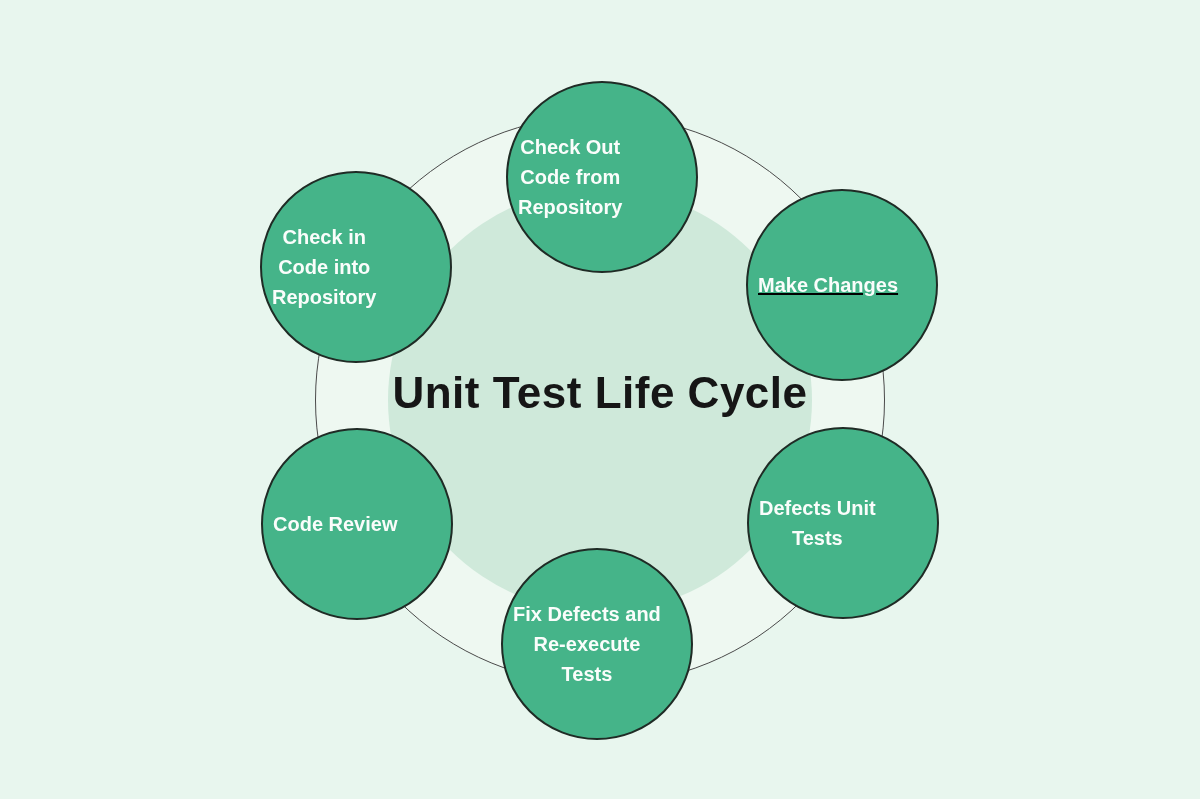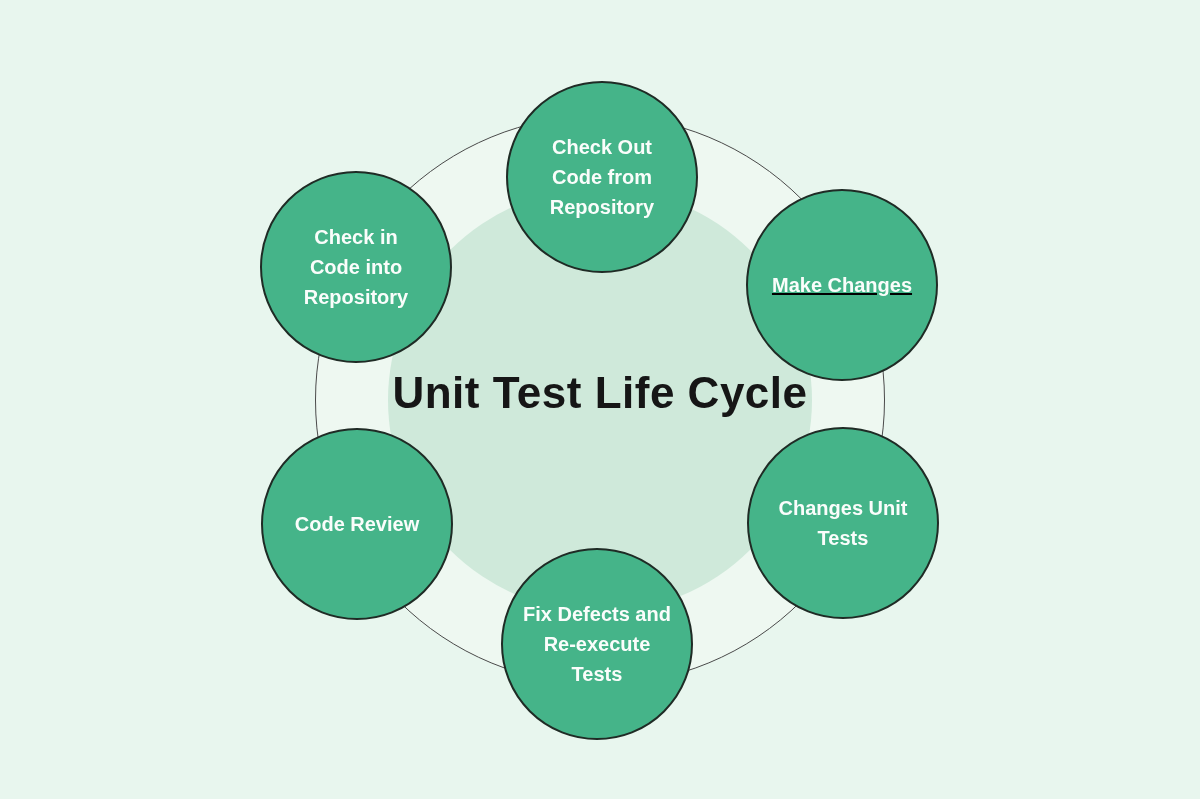--- a/index.html
+++ b/index.html
@@ -54,21 +54,20 @@
   .node {
     position: absolute;
     width: 192px;
     height: 192px;
     border-radius: 50%;
     background: #45b489;
     border: 2px solid #1f2b25;
     box-sizing: border-box;
     display: flex;
     align-items: center;
-    justify-content: center;
     text-align: center;
     z-index: 4;
   }
   .node-label {
     font-size: 20px;
     line-height: 30px;
     font-weight: 700;
     color: #fafdfb;
     white-space: pre-line;
     padding: 0 10px;
@@ -95,21 +94,21 @@
     <span class="node-label">Check Out
 Code from
 Repository</span>
   </div>
 
   <div class="node node-top-right">
     <span class="node-label">Make Changes</span>
   </div>
 
   <div class="node node-bottom-right">
-    <span class="node-label">Changes Unit
+    <span class="node-label">Defects Unit
 Tests</span>
   </div>
 
   <div class="node node-bottom">
     <span class="node-label">Fix Defects and
 Re-execute
 Tests</span>
   </div>
 
   <div class="node node-bottom-left">

